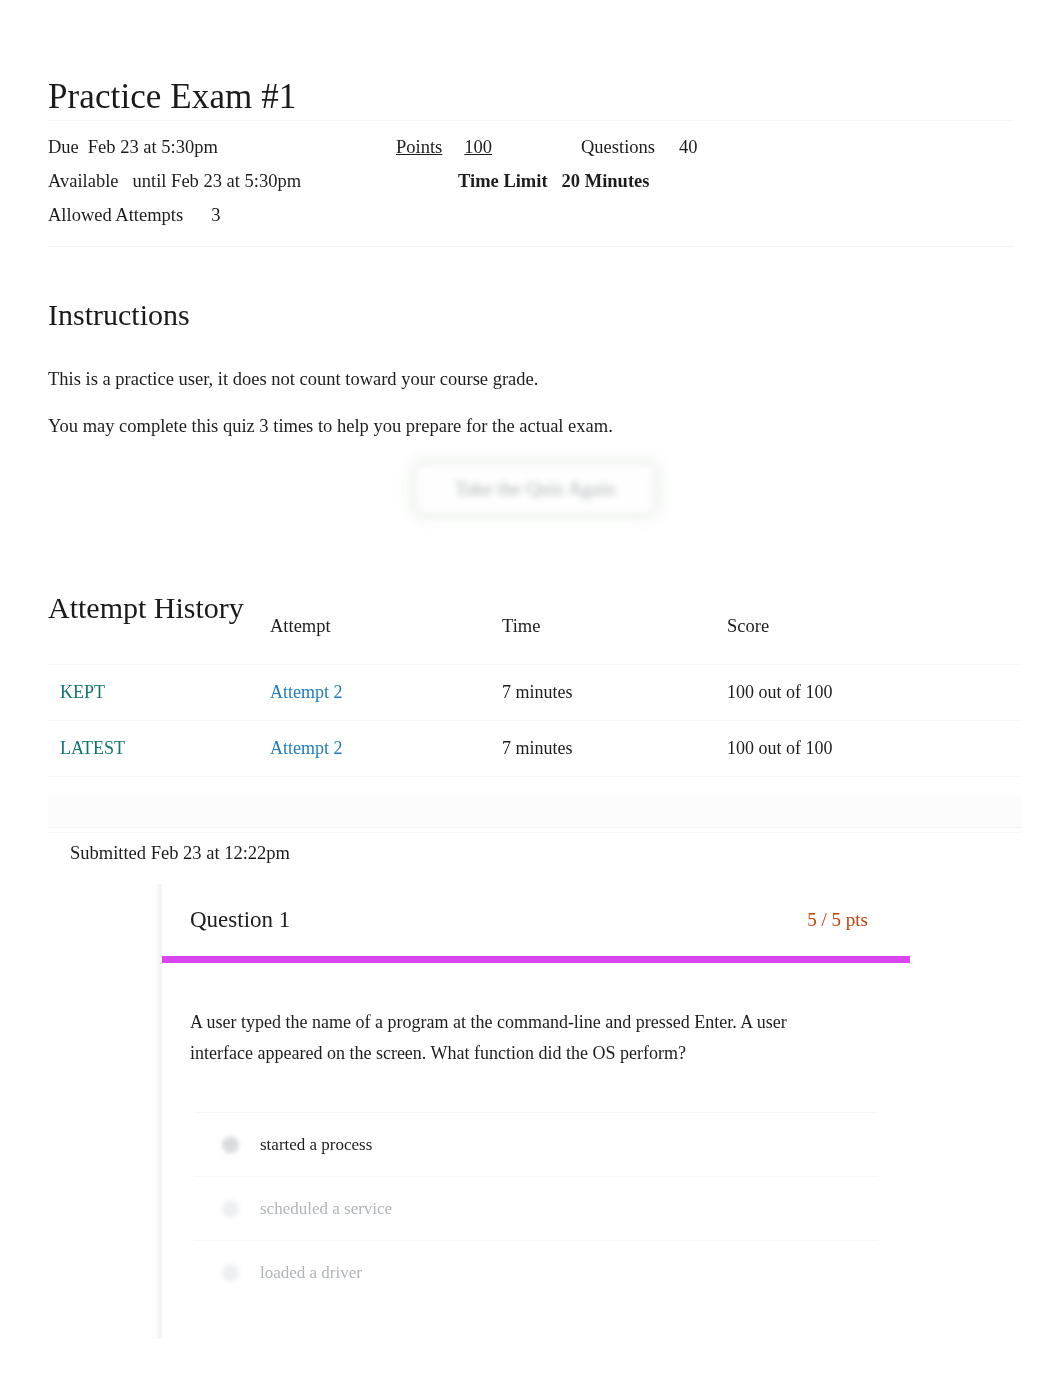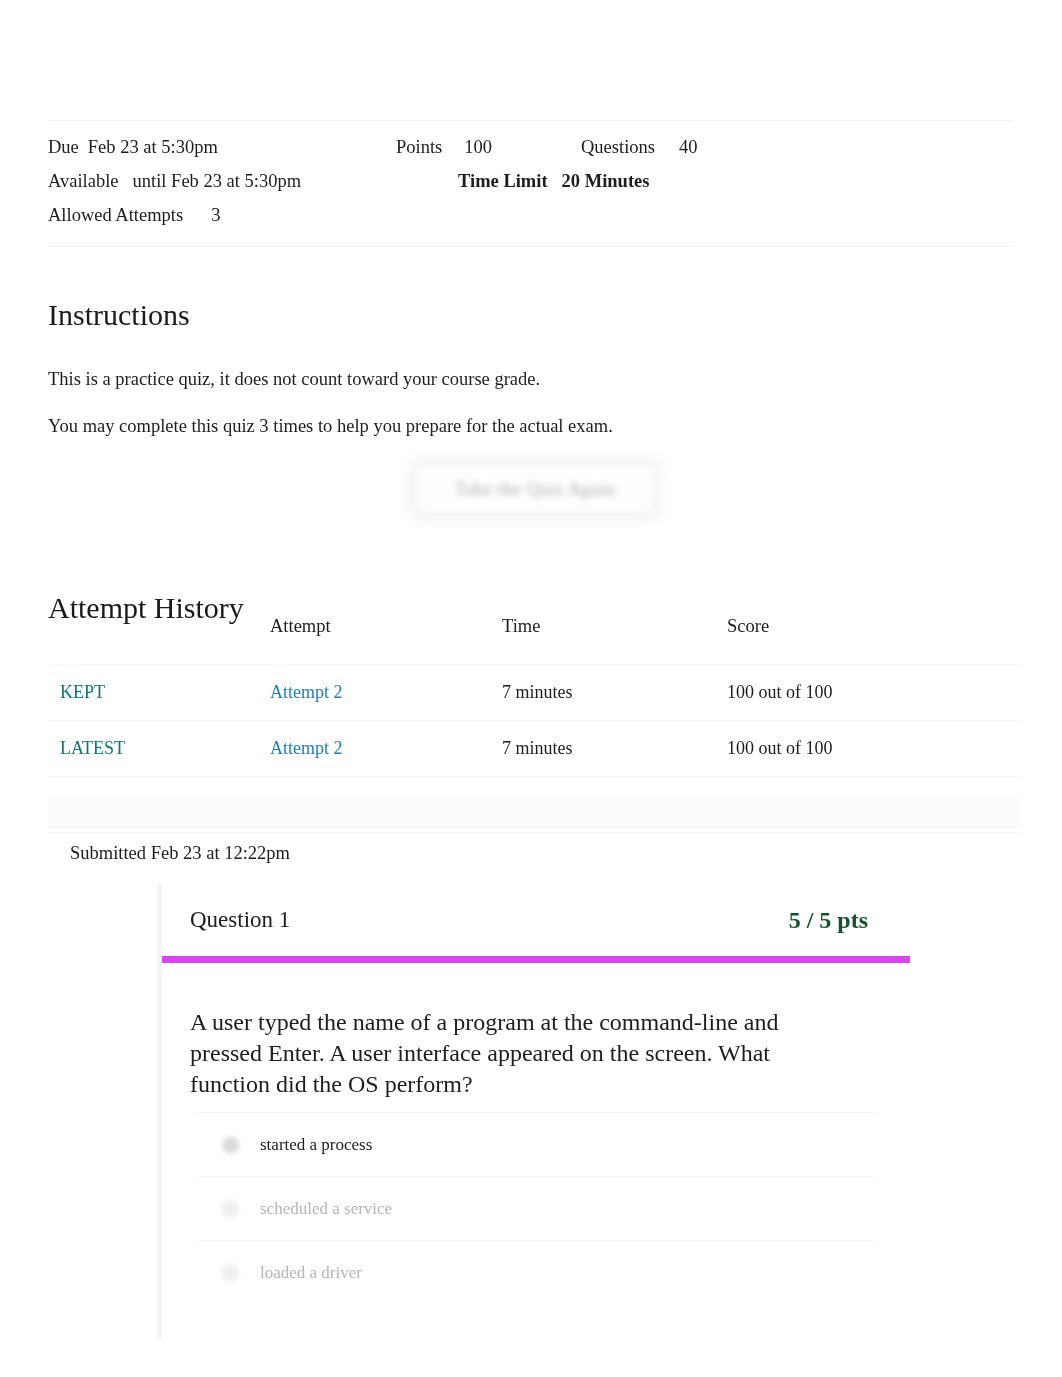--- a/index.html
+++ b/index.html
@@ -51,21 +51,21 @@
     align-items: baseline;
     height: 34px;
     font-size: 18.5px;
     line-height: 34px;
     color: #1d1d1d;
     white-space: nowrap;
   }
   .hdr-label { color: #1d1d1d; }
   .hdr-value { color: #1d1d1d; }
   .cell-due      { width: 300px; display: flex; gap: 9px; }
-  .cell-points   { width: 185px; display: flex; gap: 22px; justify-content: flex-start; padding-left: 48px; }
+  .cell-points   { width: 185px; display: flex; gap: 22px; justify-content: flex-start; padding-left: 48px; text-decoration: underline; }
   .cell-questions{ width: 160px; display: flex; gap: 24px; }
   .cell-avail    { width: 410px; display: flex; gap: 14px; }
   .cell-timelimit{ display: flex; gap: 14px; font-weight: bold; }
   .cell-attempts { display: flex; gap: 28px; }
 
   
   .section-heading {
     position: absolute;
     left: 48px;
     font-size: 30px;
@@ -193,30 +193,29 @@
     align-items: center;
     justify-content: space-between;
     padding: 0 42px 0 28px;
   }
   .question-name {
     font-size: 23px;
     color: #1d1d1d;
     font-weight: 400;
   }
   .question-pts {
-    font-size: 24px;
-    color: #14532d;
-    font-weight: bold;
+    font-size: 19px;
+    color: #c2410c;
   }
   .question-body {
     position: relative;
     padding: 44px 28px 0 28px;
   }
   .question-text {
-    font-size: 24px;
+    font-size: 18px;
     line-height: 31px;
     color: #1d1d1d;
     max-width: 620px;
   }
 
   .answers {
     position: absolute;
     left: 32px;
     top: 228px;
     width: 684px;
@@ -266,20 +265,21 @@
     height: 455px;
     background: linear-gradient(to right, rgba(255,255,255,0), #f8f9fa);
     opacity: 0.9;
   }
 </style>
 </head>
 <body>
 
 <div class="page">
 
+  <h1 class="quiz-title">Practice Exam #1</h1>
 
   <div class="quiz-header">
     <div class="hdr-row">
       <div class="cell-due">
         <span class="hdr-label">Due</span>
         <span class="hdr-value">Feb 23 at 5:30pm</span>
       </div>
       <div class="cell-points">
         <span class="hdr-label">Points</span>
         <span class="hdr-value">100</span>
@@ -301,21 +301,21 @@
     </div>
     <div class="hdr-row">
       <div class="cell-attempts">
         <span class="hdr-label">Allowed Attempts</span>
         <span class="hdr-value">3</span>
       </div>
     </div>
   </div>
 
   <h2 class="section-heading" id="h-instructions">Instructions</h2>
-  <p class="instr-p" id="instr-1">This is a practice quiz, it does not count toward your course grade.</p>
+  <p class="instr-p" id="instr-1">This is a practice user, it does not count toward your course grade.</p>
   <p class="instr-p" id="instr-2">You may complete this quiz 3 times to help you prepare for the actual exam.</p>
 
   <div class="retake-wrap">
     <div class="retake-btn">Take the Quiz Again</div>
   </div>
 
   <h2 class="section-heading" id="h-attempts">Attempt History</h2>
 
   <table class="attempt-table">
     <thead>

